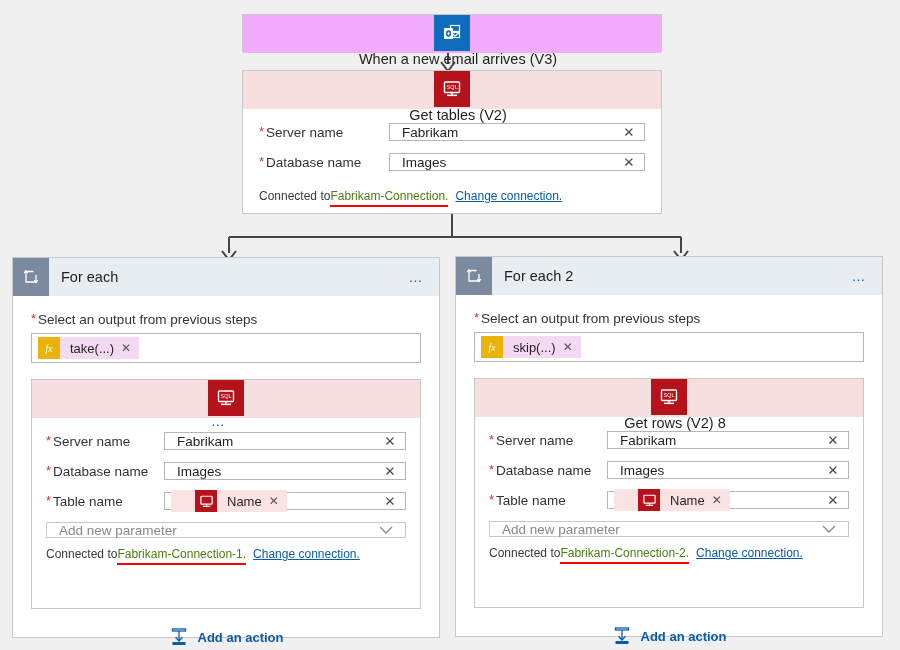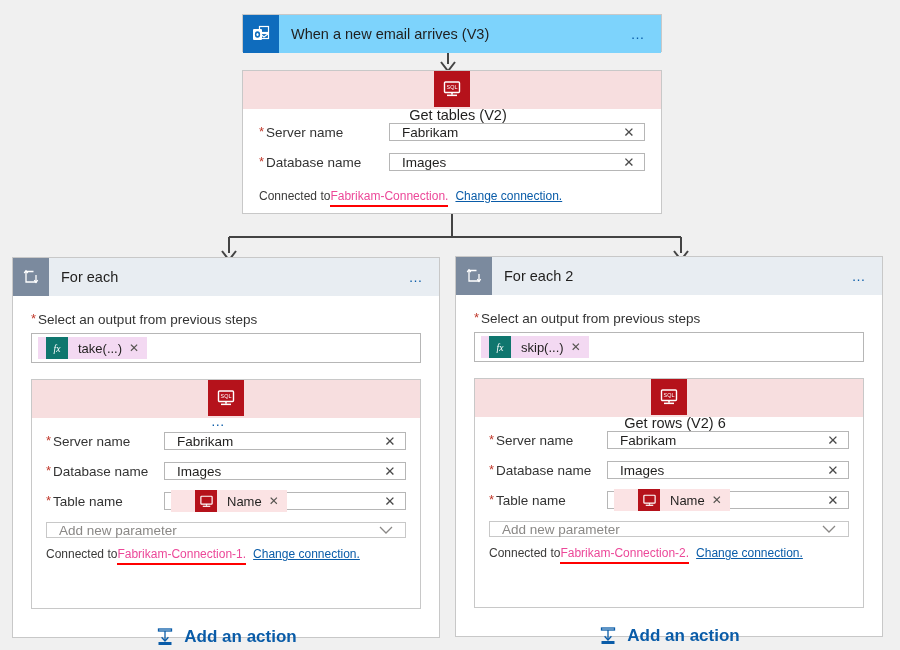--- a/index.html
+++ b/index.html
@@ -15,21 +15,21 @@
   }
   .canvas{position:absolute;inset:0;}
 
   
   .card{position:absolute;background:#fff;border:1px solid #c8c8c8;box-sizing:border-box;}
   .card-head{display:flex;align-items:center;height:38px;box-sizing:border-box;}
   .card-head .icon-box{width:36px;height:38px;flex:0 0 36px;display:flex;align-items:center;justify-content:center;}
   .card-head .title{flex:1 1 auto;padding-left:12px;font-size:14.5px;color:#201f1e;white-space:nowrap;}
   .ellipsis{flex:0 0 auto;padding-right:14px;color:#0a5ca8;letter-spacing:2.5px;font-size:14px;line-height:10px;user-select:none;}
 
-  .head-outlook{background:#7dd3fc;}
+  .head-outlook{background:#f0abfc;flex-direction:column;}
   .head-sql{background:#f7dedf;flex-direction:column;}
   .head-foreach{background:#e8edf2;}
 
   .ib-outlook{background:#0f6cbd;}
   .ib-sql{background:#b5121b;}
   .ib-foreach{background:#7b8a9e;}
 
   
   .card-body{padding:0 16px;}
   .row{display:flex;align-items:center;margin:12px 0;}
@@ -37,38 +37,38 @@
   .req{color:#c0392b;margin-right:2px;font-size:13px;line-height:1.1;}
   .field{flex:1 1 auto;display:flex;align-items:center;border:1px solid #b6b6b6;background:#fff;height:18px;box-sizing:border-box;padding:0 0 0 12px;}
   .field .val{flex:1 1 auto;font-size:13.5px;color:#201f1e;}
   .clear-x{flex:0 0 auto;width:30px;display:flex;align-items:center;justify-content:center;color:#4a4a4a;}
 
   
   .token{display:inline-flex;align-items:center;height:22px;}
   .token .badge{width:22px;height:22px;display:flex;align-items:center;justify-content:center;flex:0 0 22px;}
   .token .tk-text{padding:0 7px 0 10px;font-size:13px;white-space:nowrap;text-align:center;}
   .token .tk-x{padding-right:8px;color:#55534f;font-size:12px;}
-  .tok-fx .badge{background:#0f766e;margin-left:8px;}
+  .tok-fx .badge{background:#eab308;}
   .tok-fx{background:#f3d9f2;}
   .tok-sql .badge{background:#b5121b;}
   .tok-sql{background:#fbe3e4;padding-left:24px;}
 
   .sublabel{font-size:13.5px;color:#333;margin:14px 0 6px 0;display:flex;align-items:flex-start;}
 
   .token-field{border:1px solid #b6b6b6;height:30px;display:flex;align-items:center;padding-left:6px;background:#fff;box-sizing:border-box;}
 
   .addparam{border:1px solid #c8c8c8;height:16px;display:flex;align-items:center;padding:0 12px;box-sizing:border-box;color:#8a8886;font-size:13.5px;margin-top:4px;}
   .addparam .cv{margin-left:auto;color:#8a8886;}
 
   .connline{font-size:12px;color:#3b3a39;padding:10px 0 10px 0;display:flex;align-items:center;white-space:nowrap;}
-  .conn-name{position:relative;color:#ec4899;}
+  .conn-name{position:relative;color:#4d7c0f;}
   .conn-name::after{content:"";position:absolute;left:0;right:0;bottom:-4px;height:2px;background:#ff0000;}
   .chg{color:#0a5ca8;margin-left:7px;text-decoration:underline;}
 
-  .add-action{display:flex;align-items:center;justify-content:center;gap:9px;color:#0a5ca8;font-size:17px;}
+  .add-action{display:flex;align-items:center;justify-content:center;gap:9px;color:#0a5ca8;font-size:13px;}
   .add-action .aa-lbl{font-weight:600;}
 
   svg{display:block;}
 </style>
 </head>
 <body>
 
 <div class="canvas">
 
   <svg style="position:absolute;left:430px;top:51px;width:40px;height:22px;" viewBox="0 0 40 22">
@@ -307,21 +307,21 @@
       <div class="card" style="position:relative;left:0;top:0;margin-top:16px;width:390px;height:230px;">
         <div class="card-head head-sql">
           <div class="icon-box ib-sql">
             <svg width="20" height="20" viewBox="0 0 20 20">
               <rect x="2.5" y="3" width="15" height="10.5" rx="1" fill="none" stroke="#fff" stroke-width="1.4"></rect>
               <text x="10" y="10.2" font-size="5.4" fill="#fff" text-anchor="middle" font-family="Liberation Sans, sans-serif">SQL</text>
               <rect x="9.2" y="13.5" width="1.6" height="2.2" fill="#fff"></rect>
               <rect x="5" y="15.6" width="10" height="1.5" fill="#fff"></rect>
             </svg>
           </div>
-          <div class="title">Get rows (V2) 6</div>
+          <div class="title">Get rows (V2) 8</div>
           <div class="ellipsis">…</div>
         </div>
         <div class="card-body" style="padding:0 14px;">
 
           <div class="row" style="margin-top:14px;">
             <div class="lbl" style="width:118px;">
               <span class="req">*</span>
               <span>Server name</span>
             </div>
             <div class="field">

